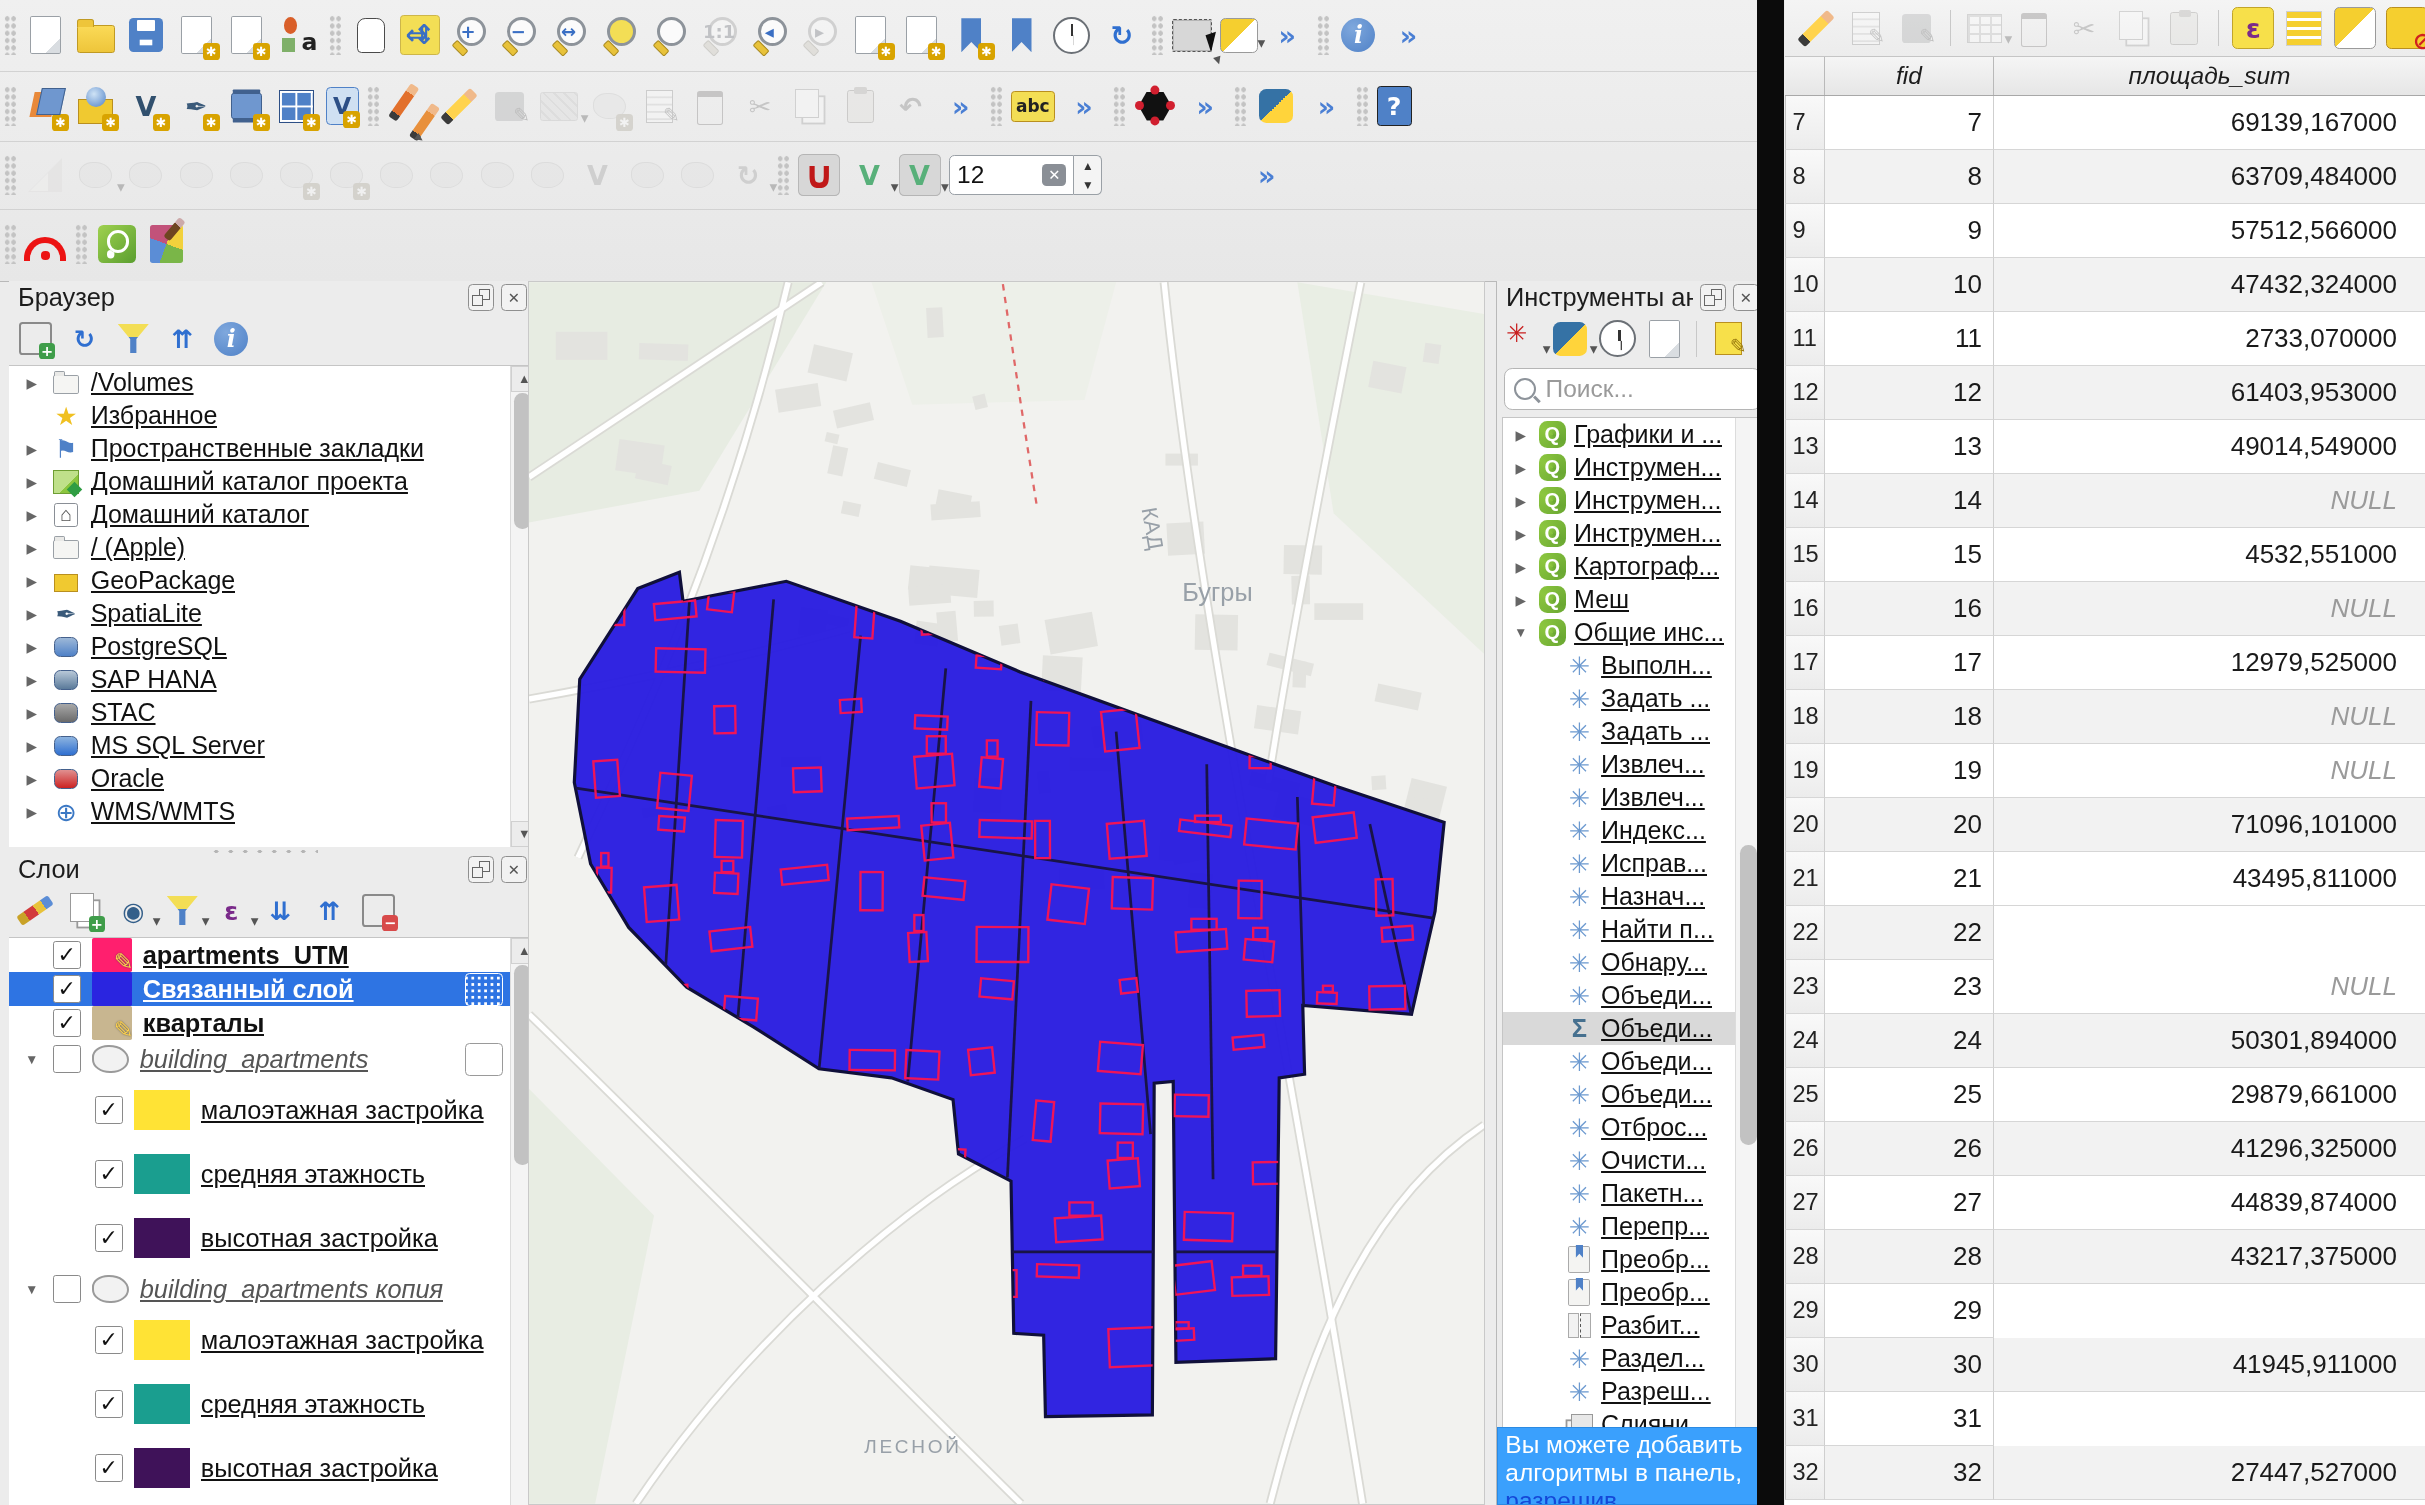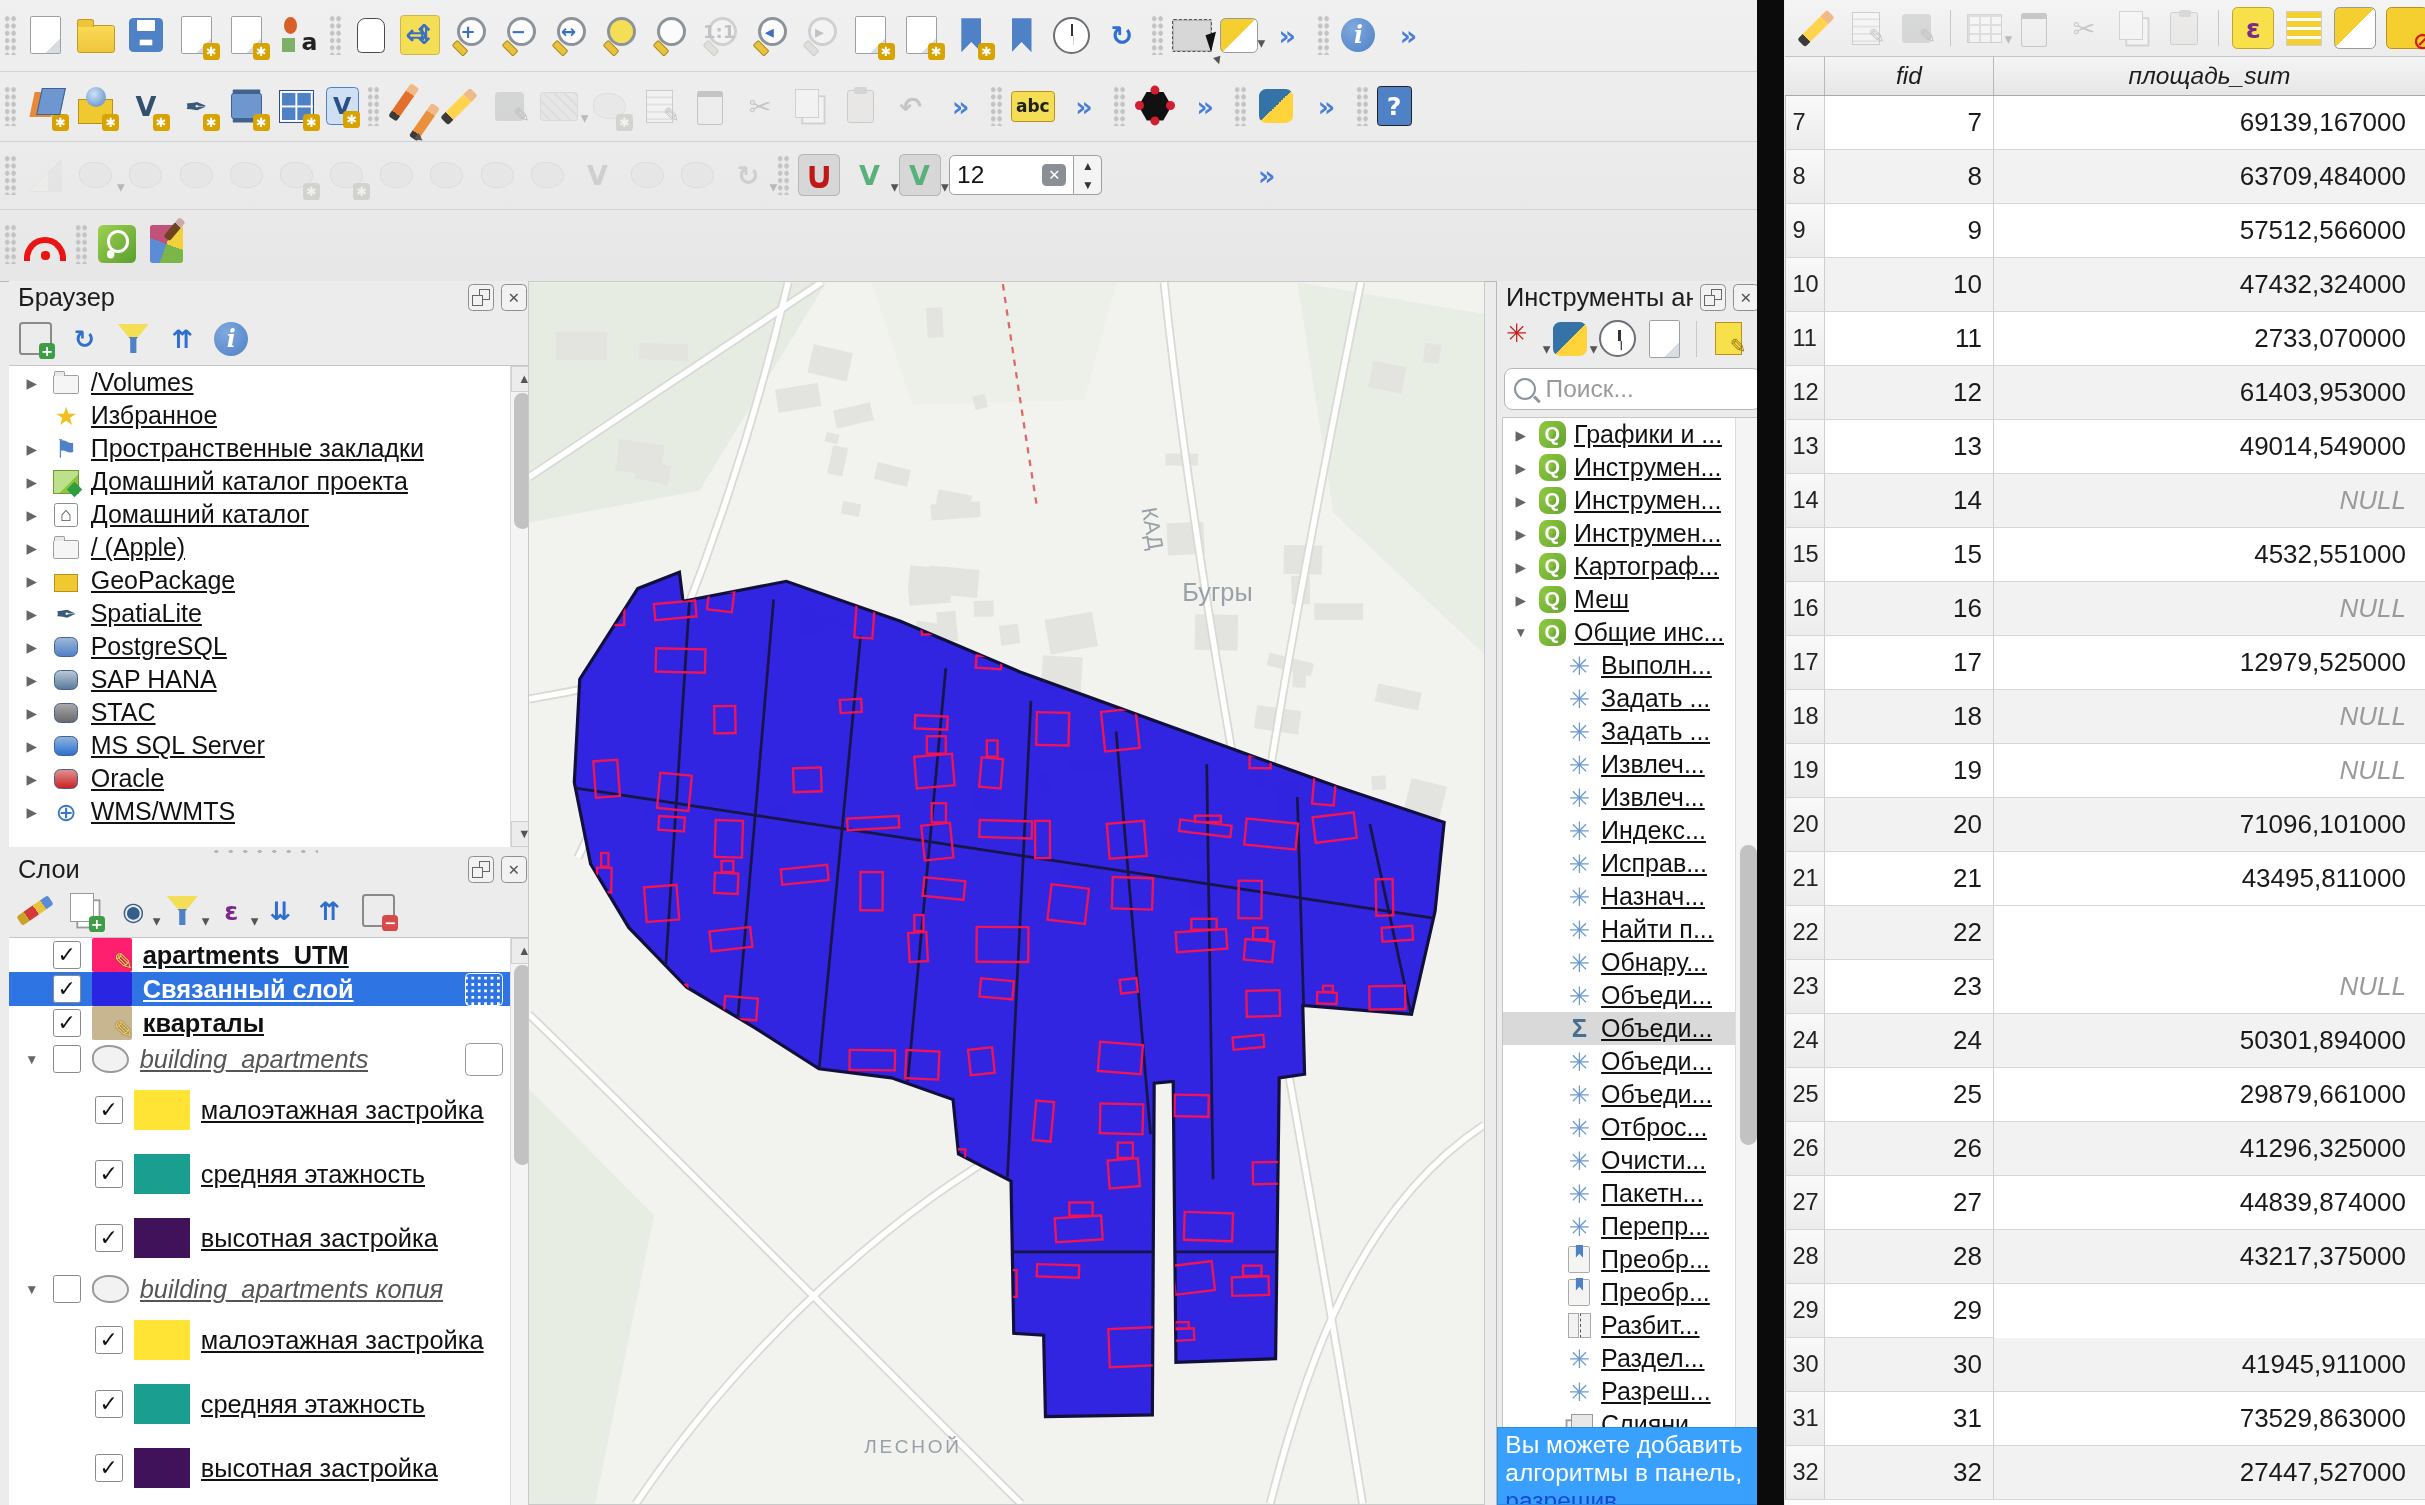--- a/index.html
+++ b/index.html
@@ -186,21 +186,21 @@
   #attr-toolbar .ic{width:40px;height:40px;}
   .thead{display:flex;height:38px;background:linear-gradient(#f5f5f5,#e6e6e6);border-bottom:0.9px solid #a8a8a8;font-size:24.5px;color:#1c1c1c;}
   .thead div{display:flex;align-items:center;justify-content:center;border-right:0.9px solid #b9b9b9;box-sizing:border-box;font-style:italic;}
   .th-num{width:40px;}
   .th-fid{width:169px;}
   .th-val{flex:1;}
   .trow{display:flex;height:54px;box-sizing:border-box;font-size:26px;color:#1a1a1a;}
   .trow .cell{display:flex;align-items:center;border-right:0.9px solid #cfcfcf;border-bottom:0.9px solid #d6d6d6;box-sizing:border-box;}
   .c-num{width:40px;background:linear-gradient(#f9f9f9,#ececec);border:0.9px solid #c2c2c2;border-top:none;font-size:23.6px;padding-left:6.4px;color:#222;}
   .c-fid{width:169px;justify-content:flex-end;padding-right:11px;background:#fff;}
-  .c-val{flex:1;justify-content:flex-end;padding-right:19px;background:#fff;}
+  .c-val{flex:1;justify-content:flex-end;padding-right:28px;background:#fff;}
   .trow.alt .c-fid,.trow.alt .c-val{background:#f2f2f2;}
   .nullv{color:#9a9a9a;font-style:italic;}
 </style>
 </head>
 <body>
 
 <div id="app">
 
   <div id="toolbar-zone">
     <div class="tbrow" id="tb-row1" style="top:7.3px;height:56px">
@@ -1134,21 +1134,20 @@
           <div class="cell c-fid">29</div>
         </div>
         <div class="trow alt">
           <div class="cell c-num">30</div>
           <div class="cell c-fid">30</div>
           <div class="cell c-val">41945,911000</div>
         </div>
         <div class="trow">
           <div class="cell c-num">31</div>
           <div class="cell c-fid">31</div>
-          <div class="cell c-val">73529,863000</div>
         </div>
         <div class="trow alt">
           <div class="cell c-num">32</div>
           <div class="cell c-fid">32</div>
           <div class="cell c-val">27447,527000</div>
         </div>
       </div>
   </div>
 
 </div>

